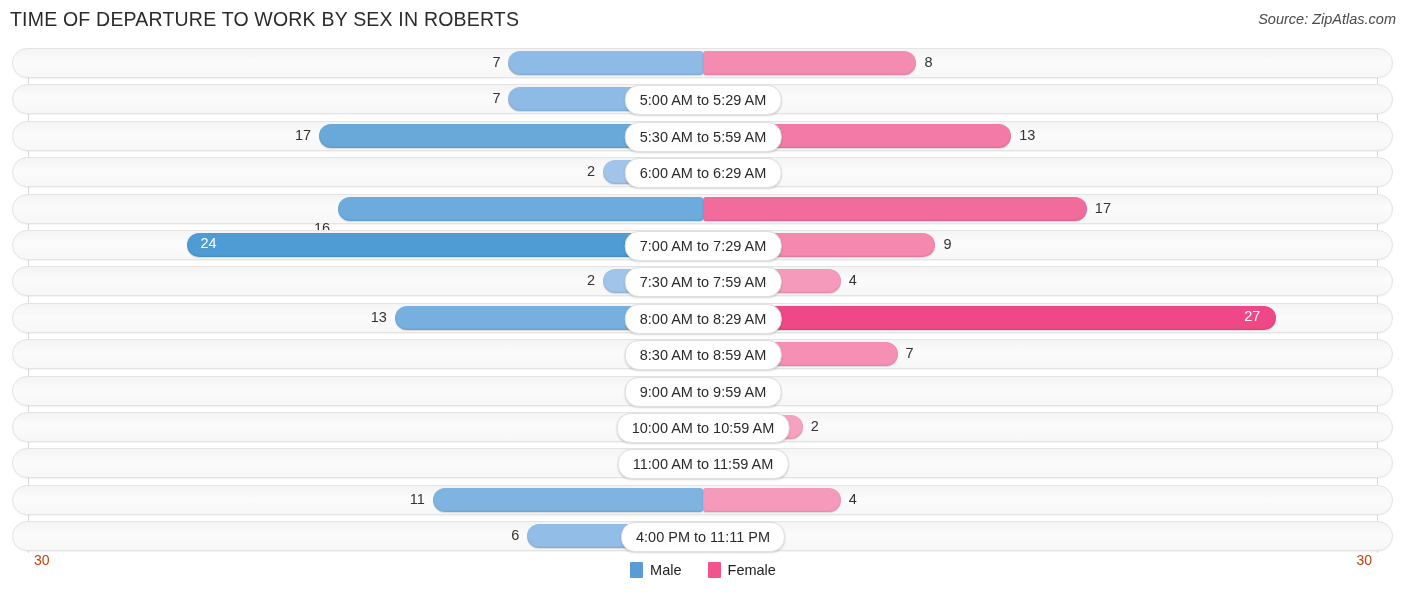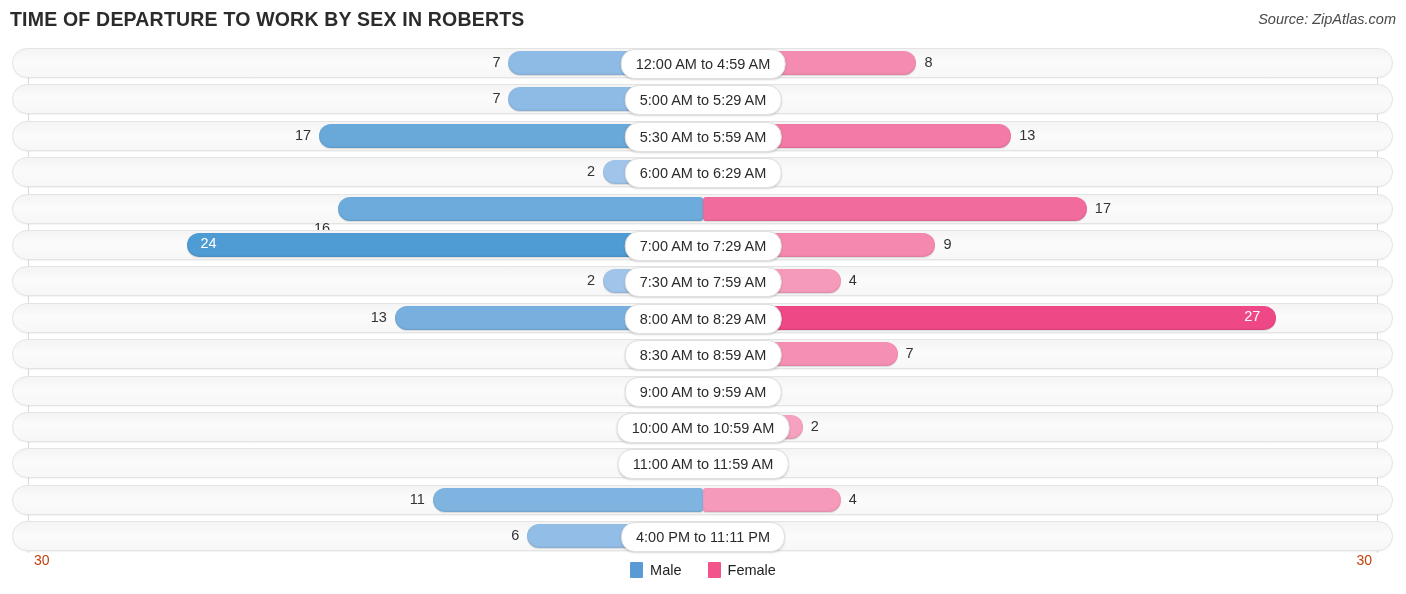--- a/index.html
+++ b/index.html
@@ -24,21 +24,20 @@
     height: 40px;
   }
   .chart-title {
     position: absolute;
     left: 10px;
     top: 8px;
     font-size: 19.5px;
     letter-spacing: 0.2px;
     color: #2b2b2b;
     white-space: nowrap;
-    font-weight: bold;
   }
   .source-note {
     position: absolute;
     right: 10px;
     top: 11px;
     font-size: 14.5px;
     font-style: italic;
     color: #4a4a4a;
     white-space: nowrap;
   }
@@ -196,21 +195,20 @@
 <div class="plot">
   <div class="axis-line left"></div>
   <div class="axis-line right"></div>
   <div class="rows" id="rows-container">
       <div class="row">
         <div class="track"></div>
         <div class="bar male" style="width: 194.533px; background: rgb(142, 187, 229);"></div>
         <div class="bar female" style="width: 213.467px; background: rgb(244, 140, 178);"></div>
         <div class="val male-val" style="right: 905.533px;">7</div>
         <div class="val female-val" style="left: 924.467px;">8</div>
-        <div class="pill">12:00 AM to 4:59 AM</div>
       </div>
       <div class="row">
         <div class="track"></div>
         <div class="bar male" style="width: 194.533px; background: rgb(142, 187, 229);"></div>
         <div class="bar female" style="width: 62px; background: rgb(247, 168, 196);"></div>
         <div class="val male-val" style="right: 905.533px;">7</div>
         <div class="val female-val" style="left: 773px;">0</div>
         <div class="pill">5:00 AM to 5:29 AM</div>
       </div>
       <div class="row">

